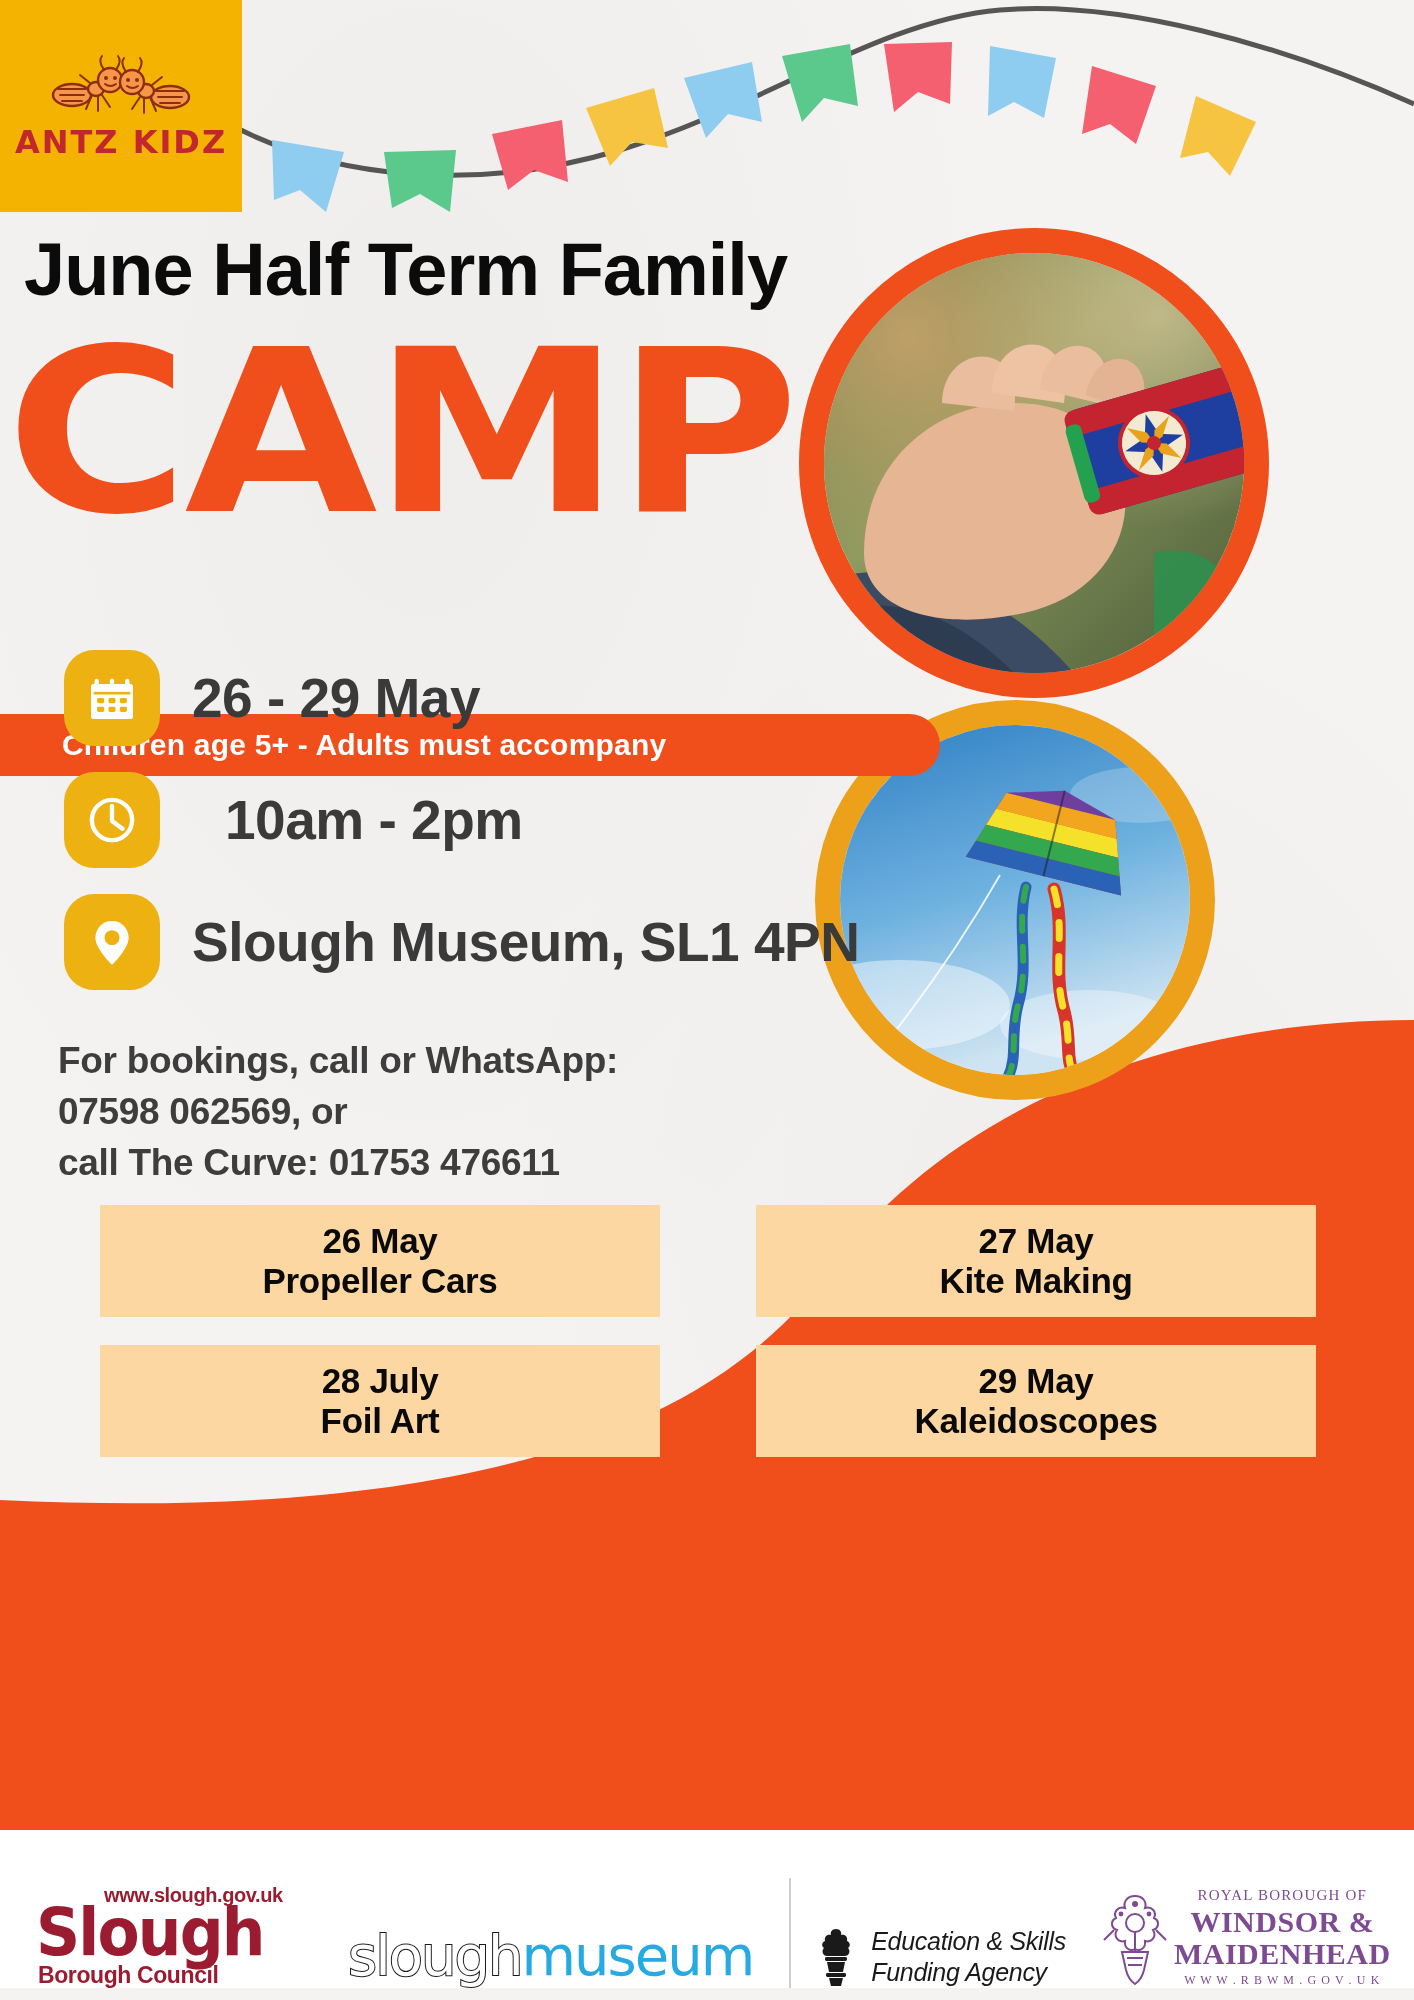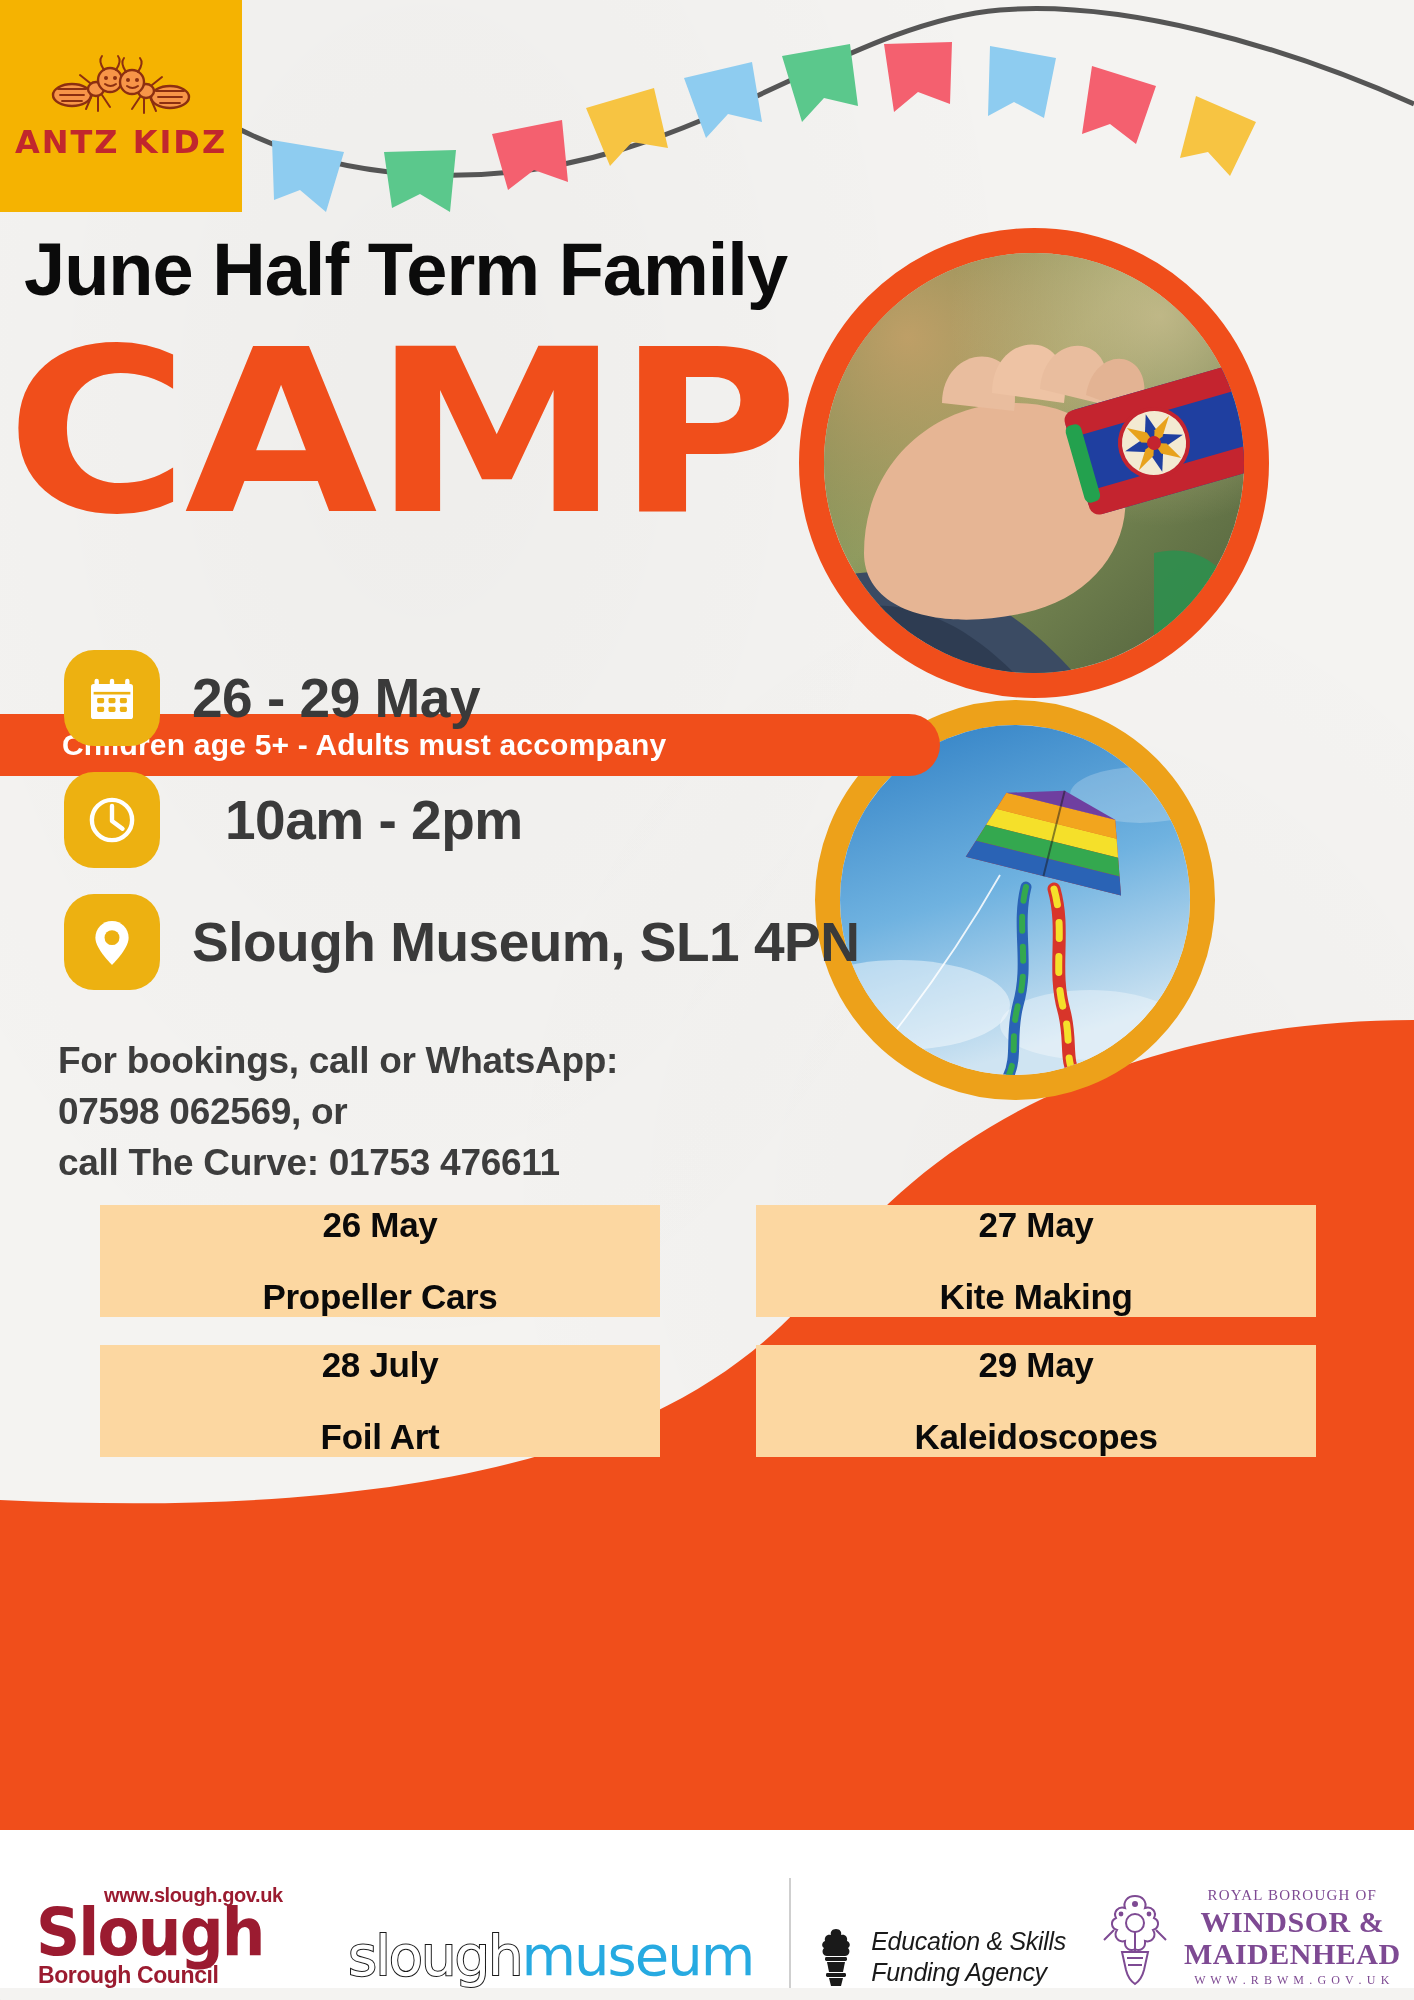--- a/index.html
+++ b/index.html
@@ -142,21 +142,21 @@
     position: absolute; left: 100px; top: 1205px;
     width: 1216px;
     display: grid;
     grid-template-columns: 1fr 1fr;
     gap: 28px 96px;
   }
   .act-card {
     background: #FCD7A1;
     height: 112px;
     display: flex; flex-direction: column;
-    align-items: center; justify-content: space-between;
+    align-items: center; justify-content: center;
   }
   .act-date {
     font-weight: 700; font-size: 35px; color: #0a0a0a;
     letter-spacing: -0.3px;
   }
   .act-name {
     font-weight: 700; font-size: 35px; color: #0a0a0a;
     letter-spacing: -0.3px;
   }
 
@@ -211,21 +211,21 @@
   .f-esfa .txt {
     margin-left: 12px;
     font-size: 25px; line-height: 31px; color: #1a1a1a;
     white-space: pre-line;
     letter-spacing: -0.3px;
     font-style: italic;
   }
 
   .f-rbwm { margin-left: 30px; display: flex; align-items: center; }
   .f-rbwm .crest { width: 78px; height: 96px; flex: none; }
-  .f-rbwm .lines { margin-left: 10px; text-align: center; color: #7E4A93; }
+  .f-rbwm .lines { text-align: center; color: #7E4A93; }
   .f-rbwm .l1 {
     font-family: "Liberation Serif", serif;
     font-size: 15px; letter-spacing: 1.2px; margin-bottom: 2px;
   }
   .f-rbwm .l2 {
     font-family: "Liberation Serif", serif;
     font-size: 30px; font-weight: 700; letter-spacing: 0.5px; line-height: 32px;
   }
   .f-rbwm .l3 {
     font-family: "Liberation Serif", serif;

